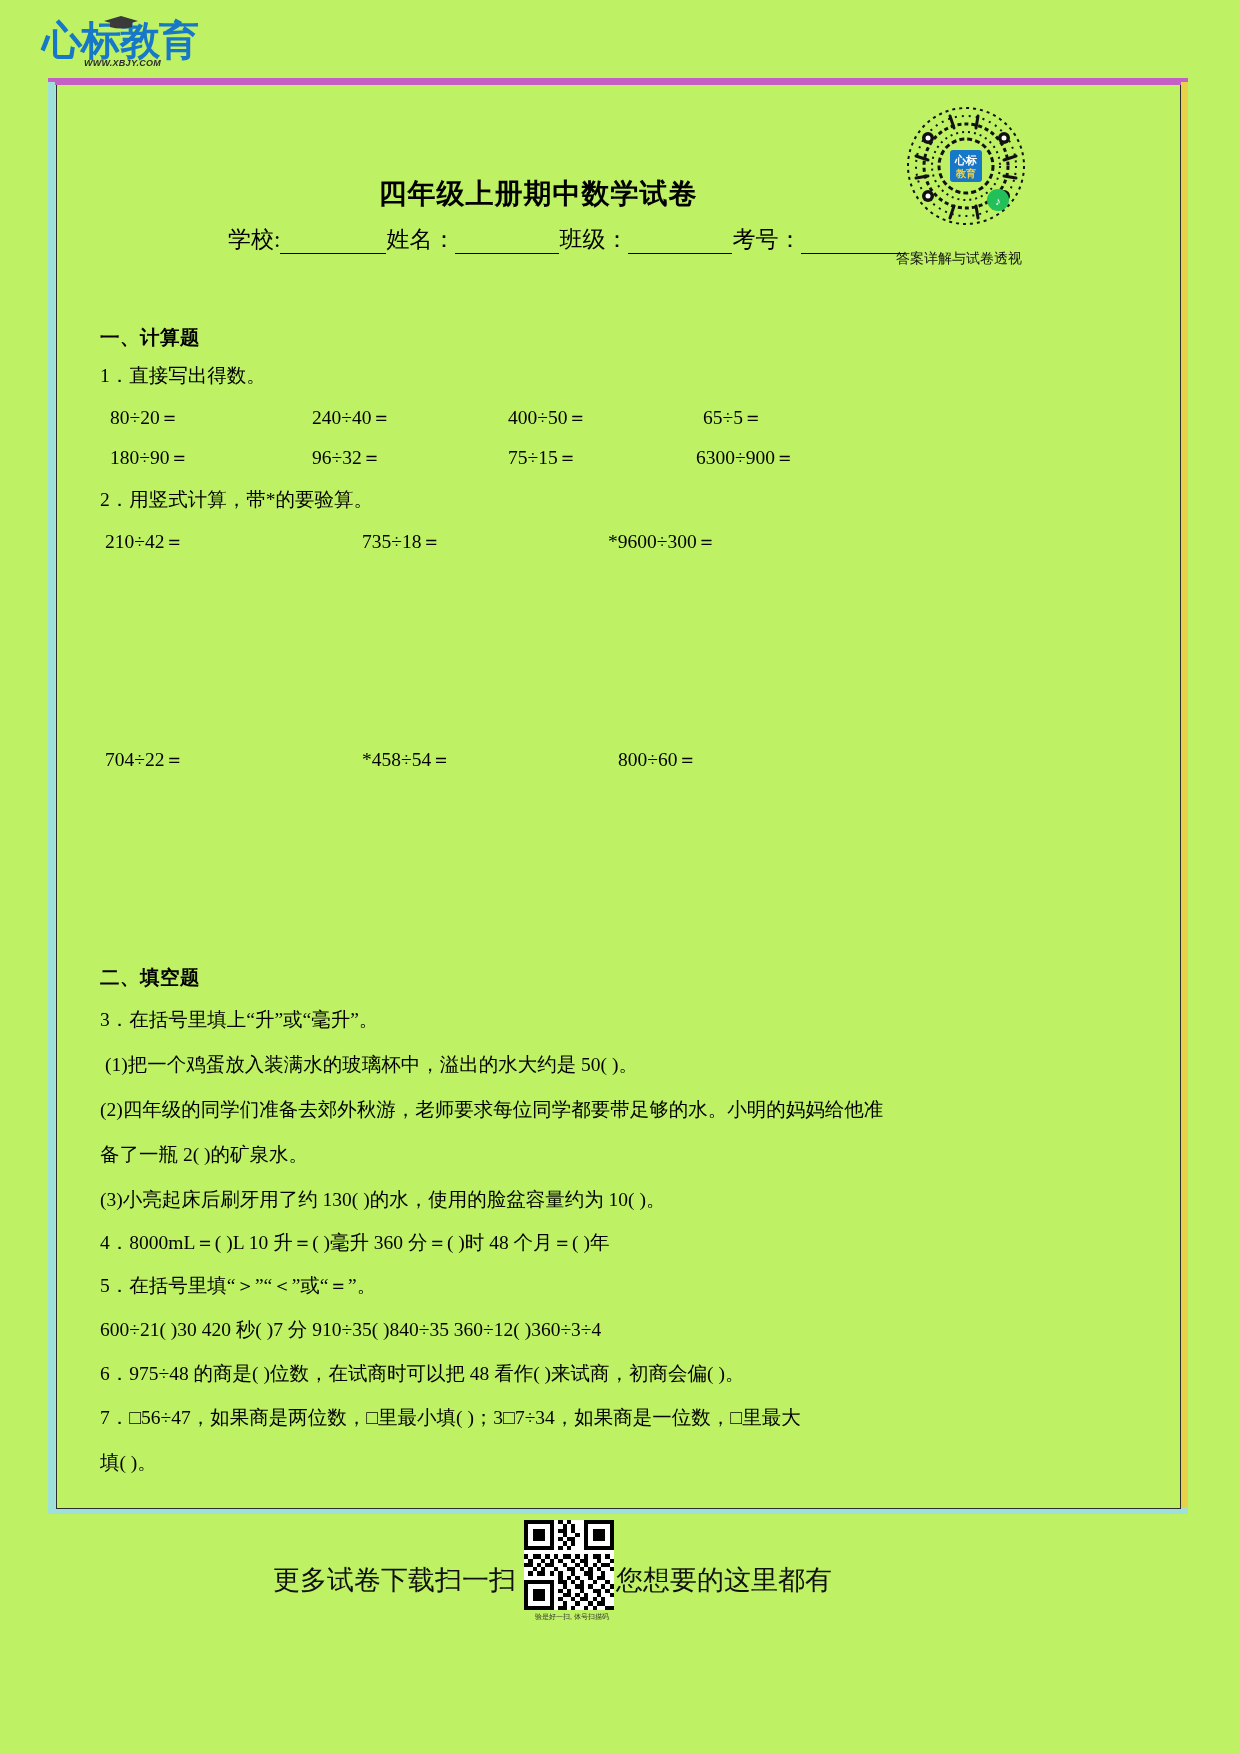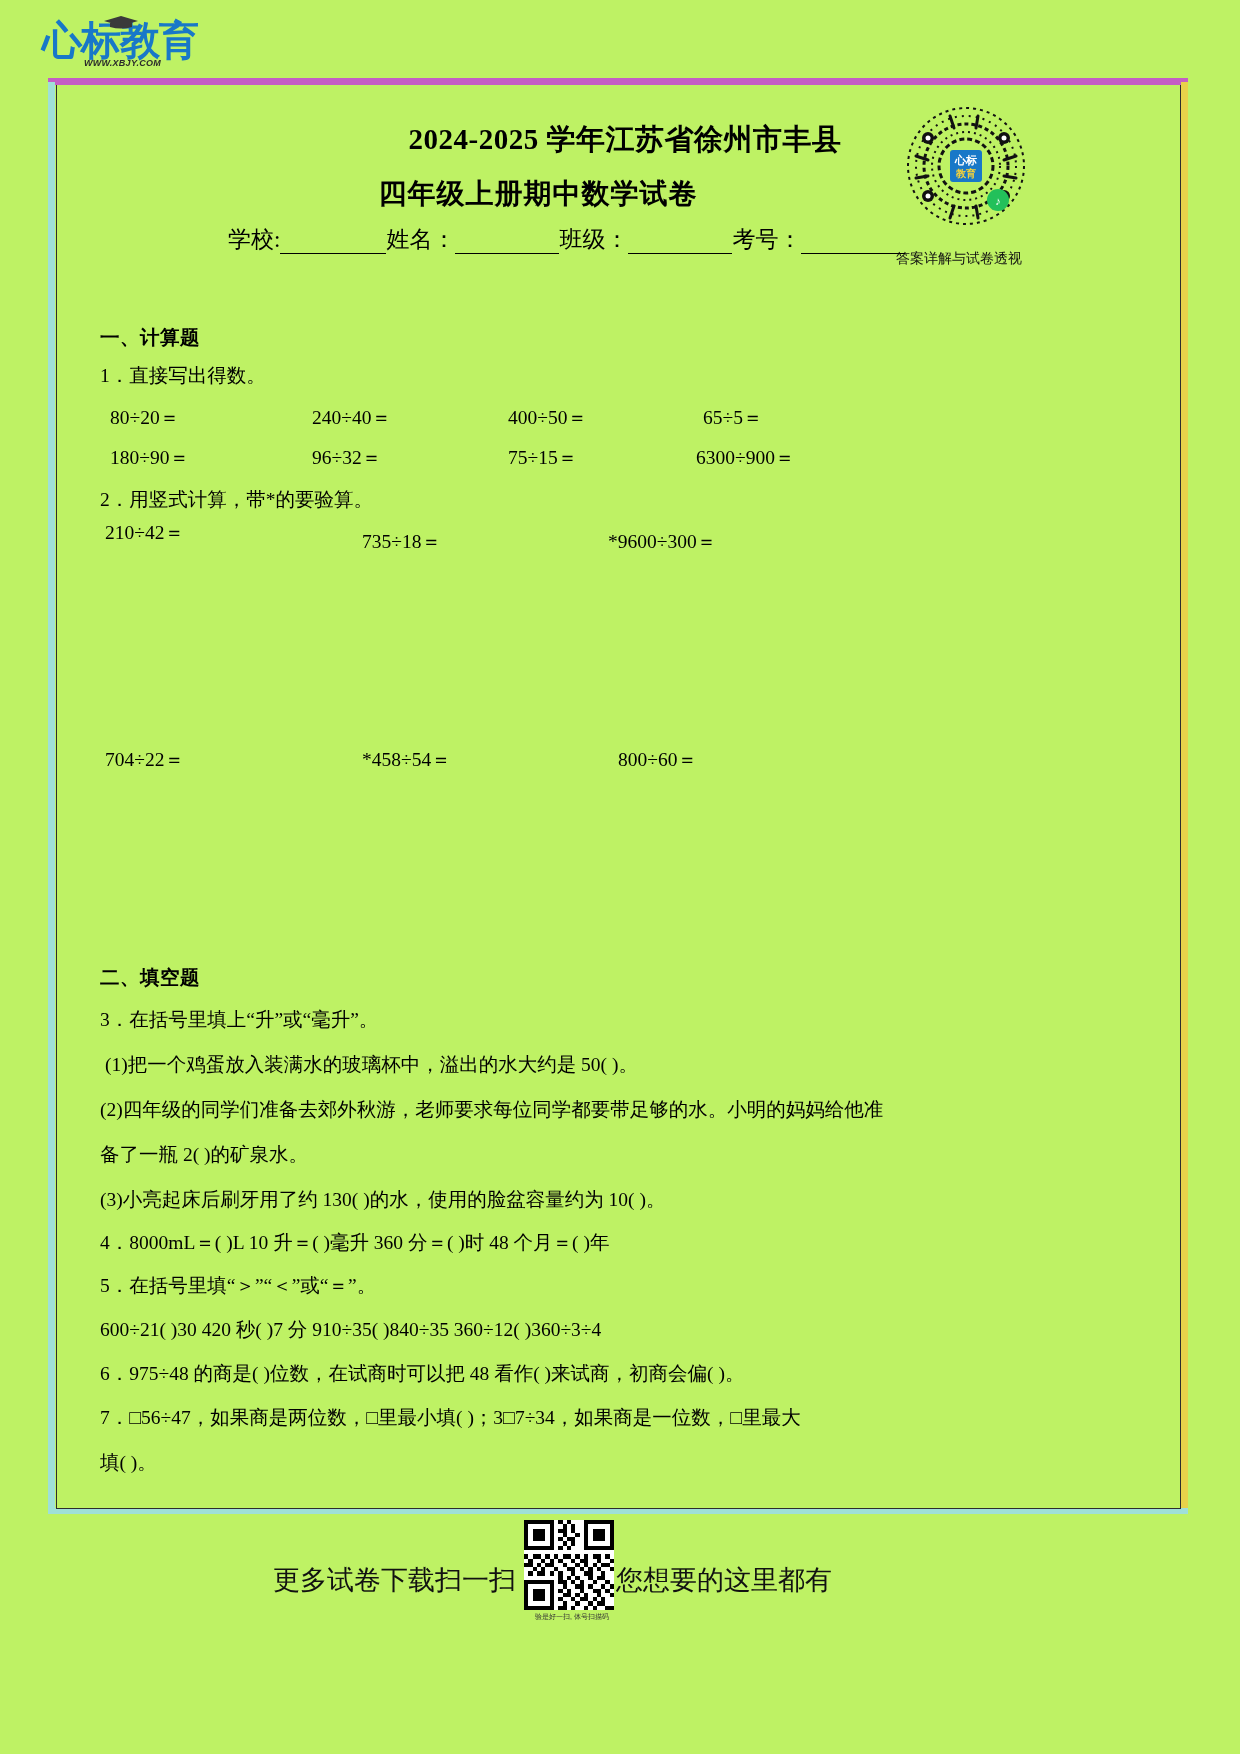--- a/index.html
+++ b/index.html
@@ -276,21 +276,20 @@
       </g>
       <rect x="52" y="52" width="32" height="32" rx="3" fill="#1878c8"></rect>
       <text x="68" y="66" font-size="11" fill="#fff" text-anchor="middle" font-family="Liberation Sans, sans-serif" font-weight="bold">心标</text>
       <text x="68" y="79" font-size="10" fill="#f4d23c" text-anchor="middle" font-family="Liberation Sans, sans-serif" font-weight="bold">教育</text>
       <circle cx="100" cy="102" r="11" fill="#23c05a"></circle>
       <text x="100" y="107" font-size="11" fill="#fff" text-anchor="middle" font-family="Liberation Sans, sans-serif" font-weight="bold">♪</text>
     </svg>
   </div>
   <div class="qr-caption">答案详解与试卷透视</div>
 
-  <div class="doc-title-1">2024-2025 学年江苏省徐州市丰县</div>
   <div class="doc-title-2">四年级上册期中数学试卷</div>
 
   <div class="info-line">
     <span>学校:</span><span class="u u-w1">&nbsp;</span><span>姓名：</span><span class="u u-w2">&nbsp;</span><span>班级：</span><span class="u u-w2">&nbsp;</span><span>考号：</span><span class="u u-w2">&nbsp;</span>
   </div>
 
   <div class="content">
 
     <div style="position:relative;height:0;">
       <div class="fixed sec-head" style="top:8px;left:0;">一、计算题</div>
@@ -306,21 +305,21 @@
 
       <div class="fixed" style="top:128px;left:10px;">180÷90＝</div>
       <div class="fixed" style="top:128px;left:212px;">96÷32＝</div>
       <div class="fixed" style="top:128px;left:408px;">75÷15＝</div>
       <div class="fixed" style="top:128px;left:596px;">6300÷900＝</div>
 
       <div class="fixed" style="top:170px;left:0;">
         <span>2．</span><span>用竖式计算，带*的要验算。</span>
       </div>
 
-      <div class="fixed" style="top:203px;left:5px;">210÷42＝</div>
+      <div class="fixed" style="top:212px;left:5px;">210÷42＝</div>
       <div class="fixed" style="top:212px;left:262px;">735÷18＝</div>
       <div class="fixed" style="top:212px;left:508px;">*9600÷300＝</div>
 
       <div class="fixed" style="top:430px;left:5px;">704÷22＝</div>
       <div class="fixed" style="top:430px;left:262px;">*458÷54＝</div>
       <div class="fixed" style="top:430px;left:518px;">800÷60＝</div>
 
       <div class="fixed sec-head" style="top:648px;left:0;">二、填空题</div>
 
       <div class="fixed" style="top:690px;left:0;">

